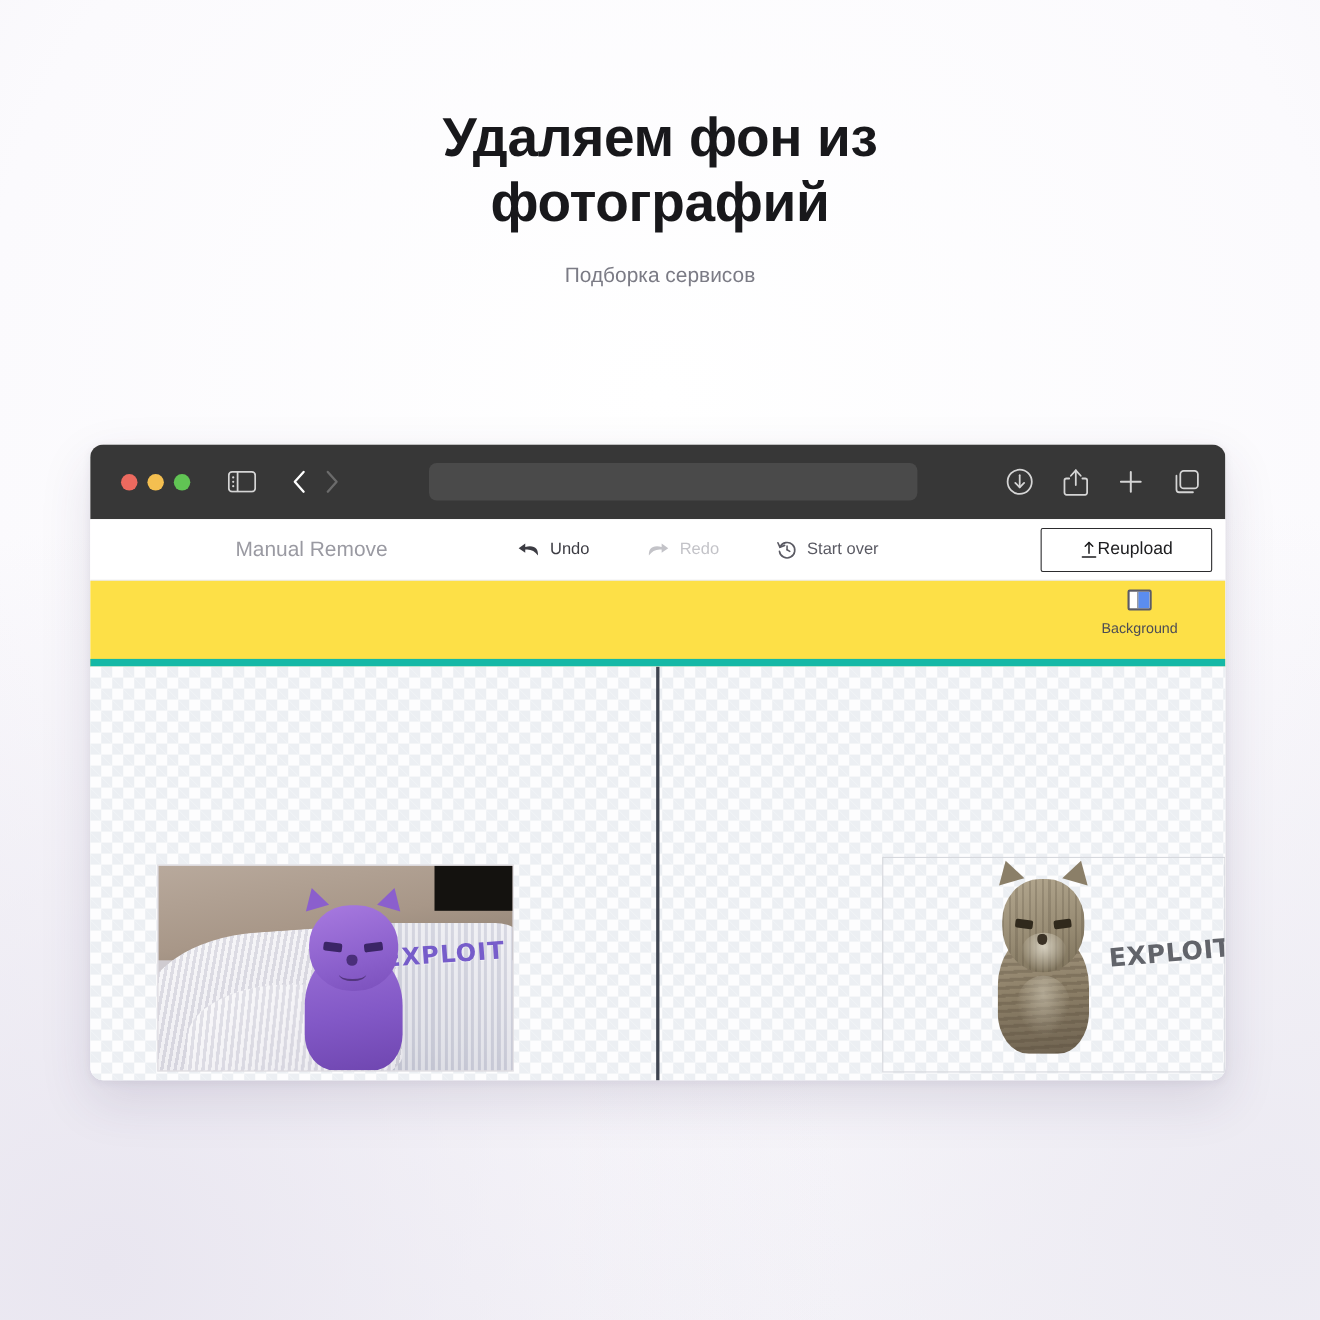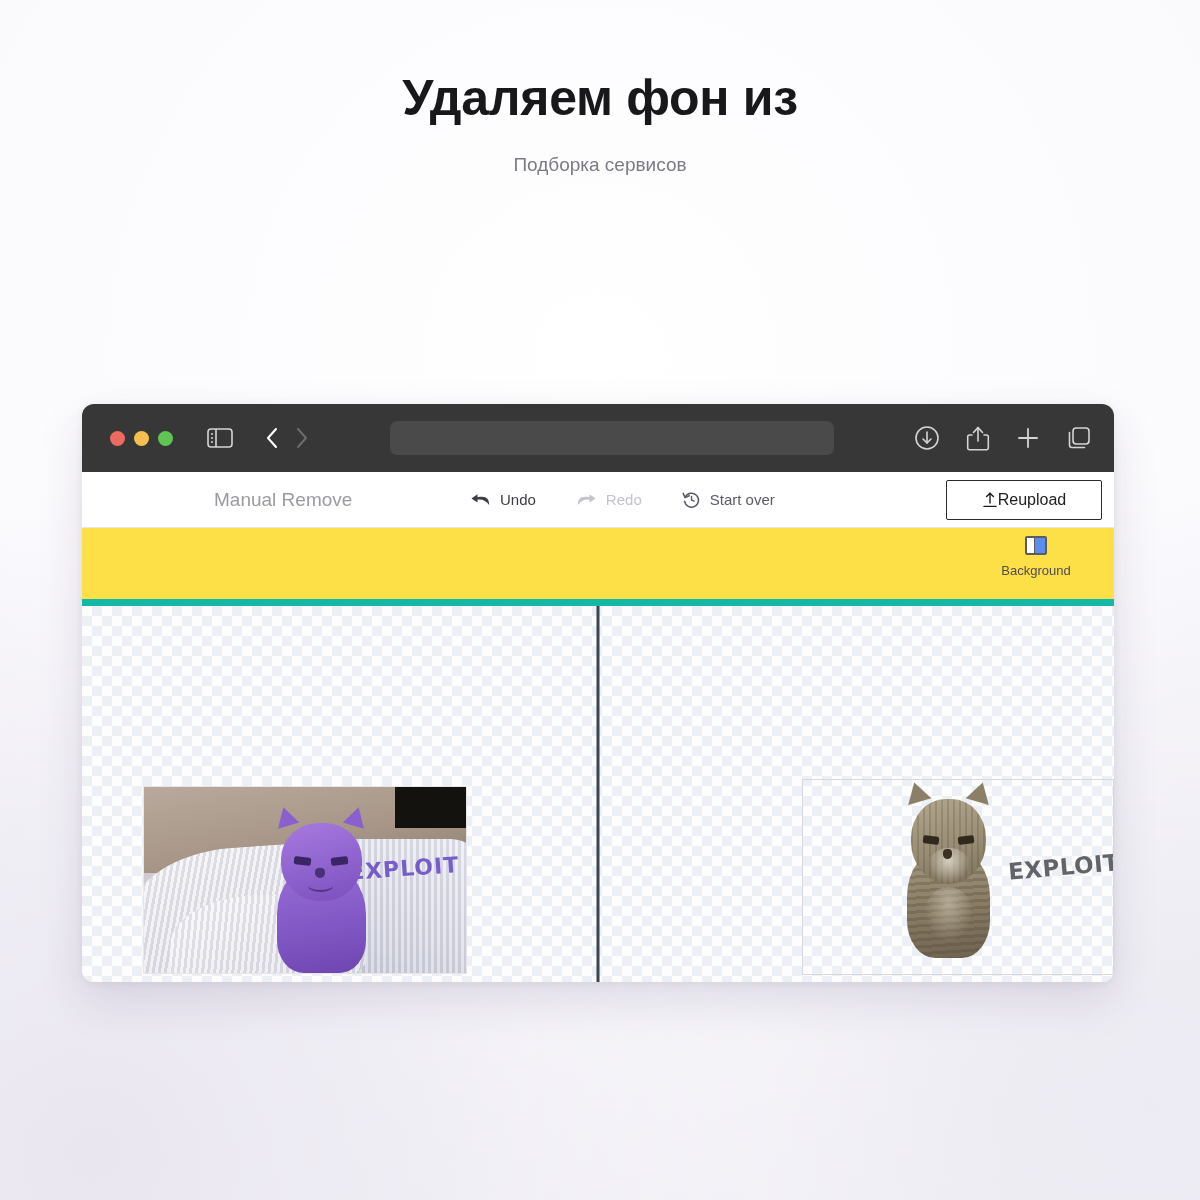--- a/index.html
+++ b/index.html
@@ -17,21 +17,21 @@
       radial-gradient(circle at 96% 92%, #eceaf2 0%, rgba(236,234,242,0) 40%),
       radial-gradient(circle at 50% 30%, #ffffff 0%, #fbfafd 60%, #f3f2f7 100%);
     position: relative;
   }
 
   
   .hero {
     position: absolute;
     top: 0; left: 0;
     width: 1200px;
-    padding-top: 69px;
+    padding-top: 96px;
     text-align: center;
   }
   .hero-title {
     font-size: 50px;
     line-height: 1.18;
     font-weight: bold;
     color: #18181b;
     letter-spacing: -0.3px;
     max-width: 560px;
     margin: 0 auto;
@@ -119,21 +119,21 @@
     margin-left: 116px;
     font-size: 19px;
     color: #9a9aa2;
     font-weight: normal;
   }
   .tool-group {
     position: absolute;
     left: 388px;
     display: flex;
     align-items: center;
-    gap: 40px;
+    gap: 52px;
     justify-content: space-between;
   }
   .tool-btn {
     display: flex;
     align-items: center;
     gap: 9px;
     font-size: 15px;
     color: #3c3c43;
     background: none;
     border: none;
@@ -402,20 +402,21 @@
   .zbtn { display: flex; align-items: center; cursor: pointer; }
 
   svg { display: block; }
 </style>
 </head>
 <body>
 
 <div class="hero">
   <h1 class="hero-title">
     <span>Удаляем фон из</span><br>
+    <span>фотографий</span>
   </h1>
   <div class="hero-sub">Подборка сервисов</div>
 </div>
 
 <div class="window">
 
   <div class="titlebar">
     <div class="traffic">
       <span class="dot red"></span>
       <span class="dot yellow"></span>

